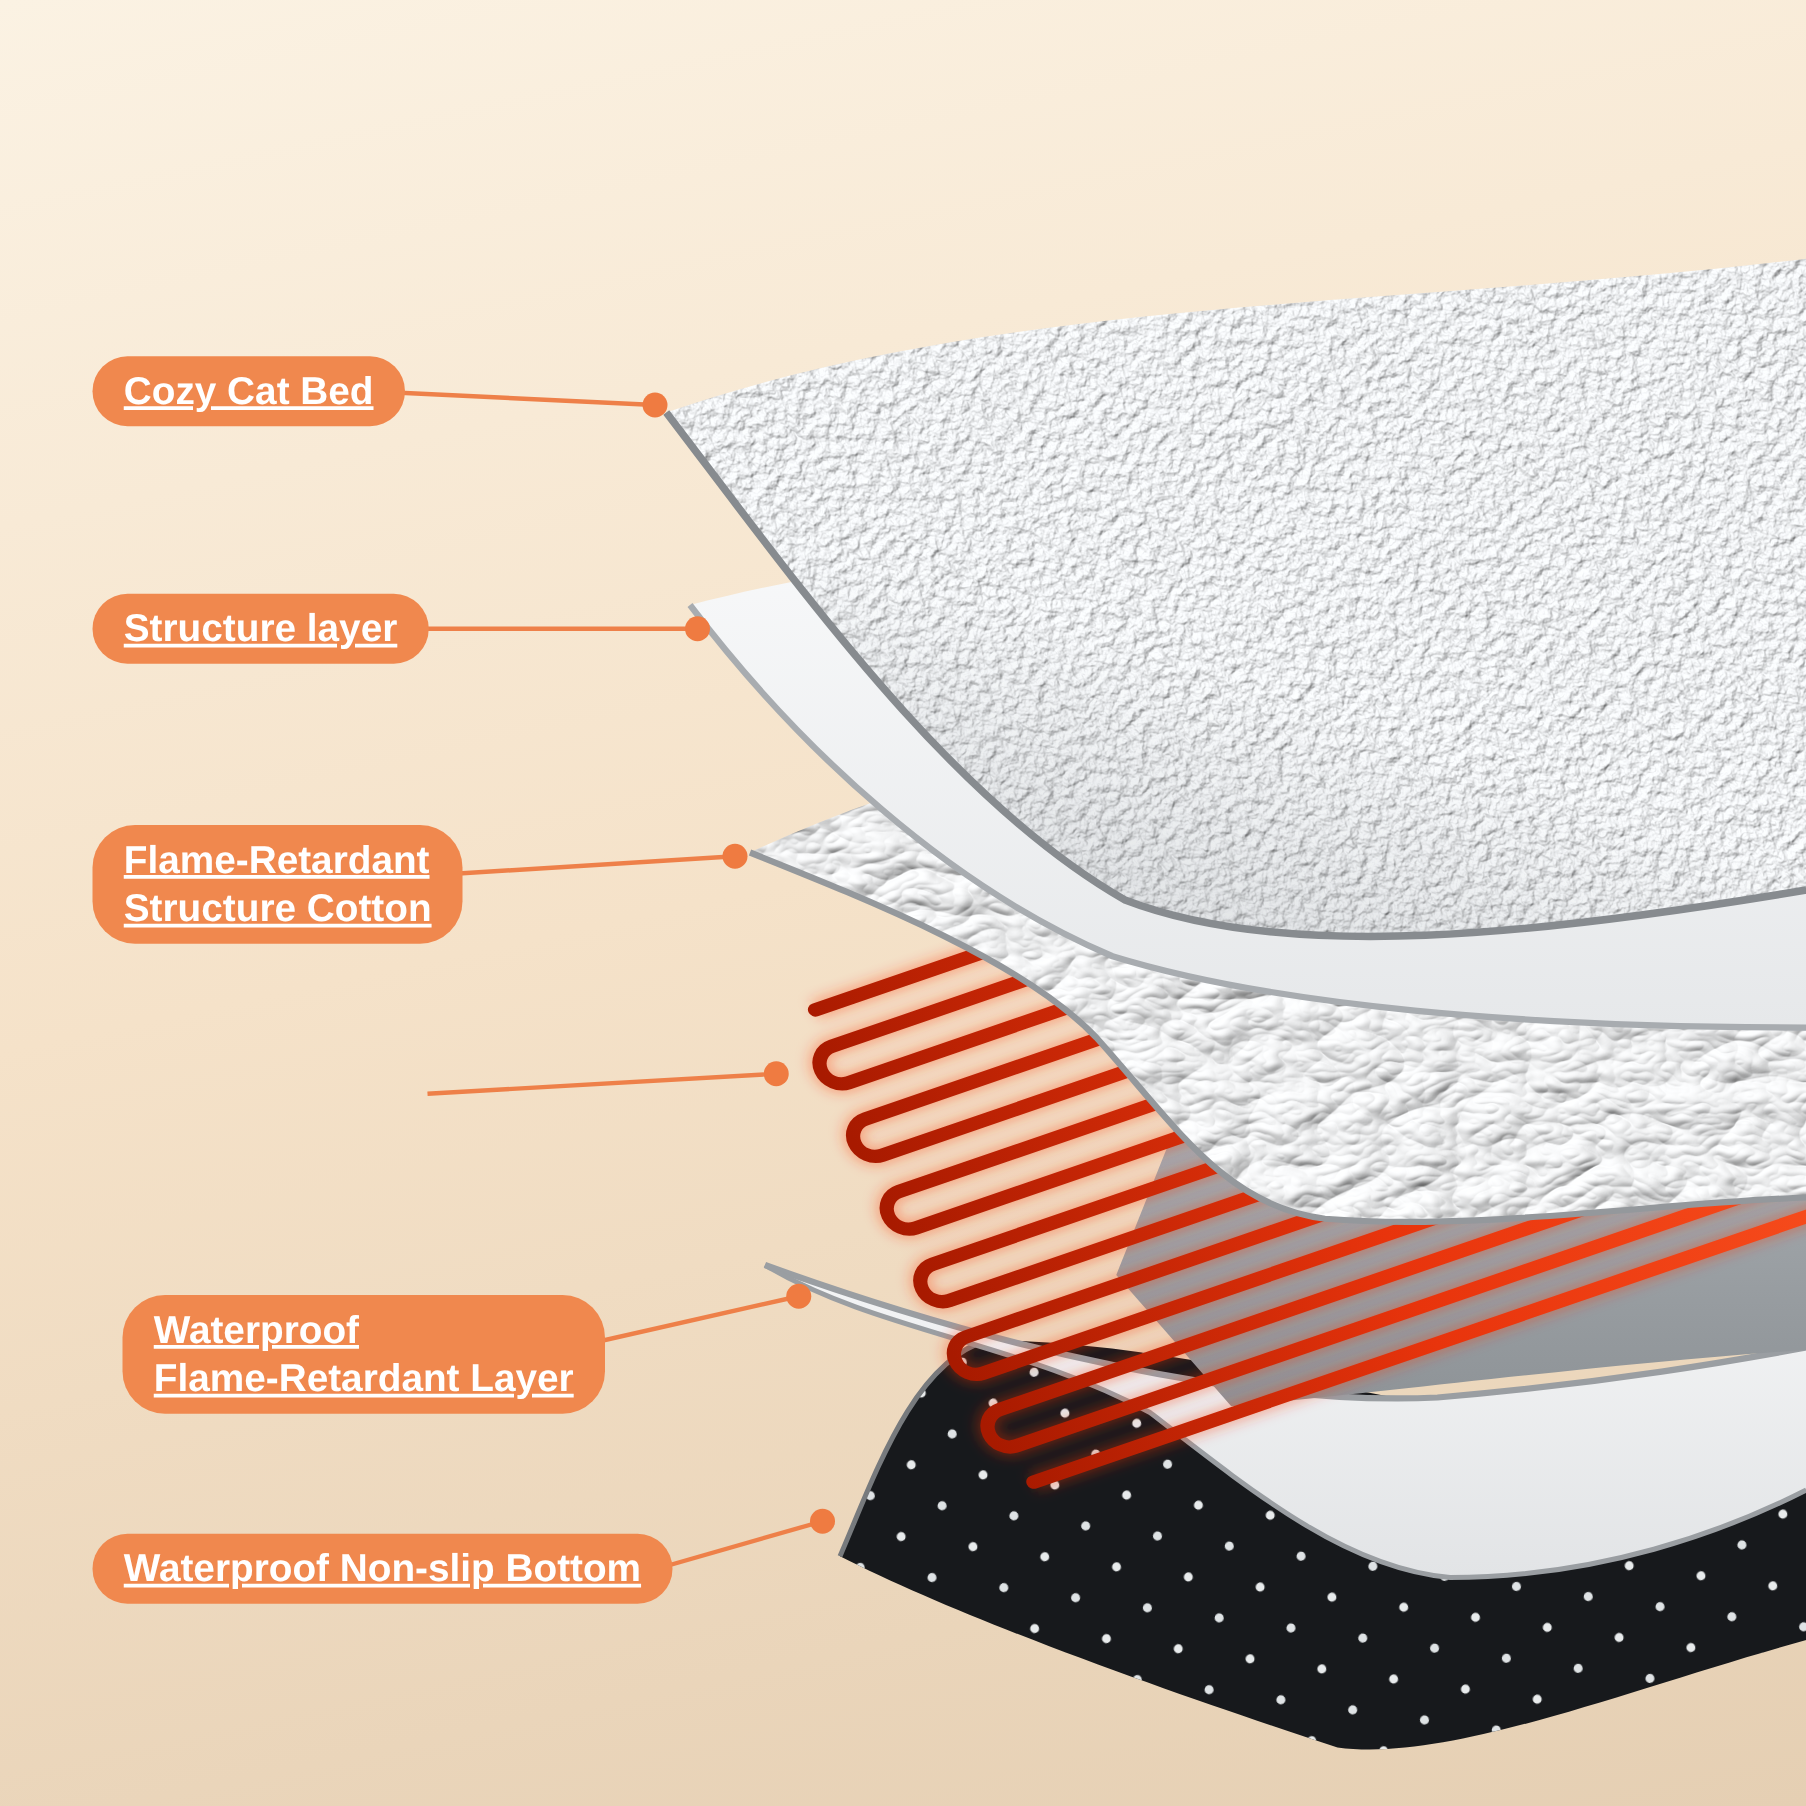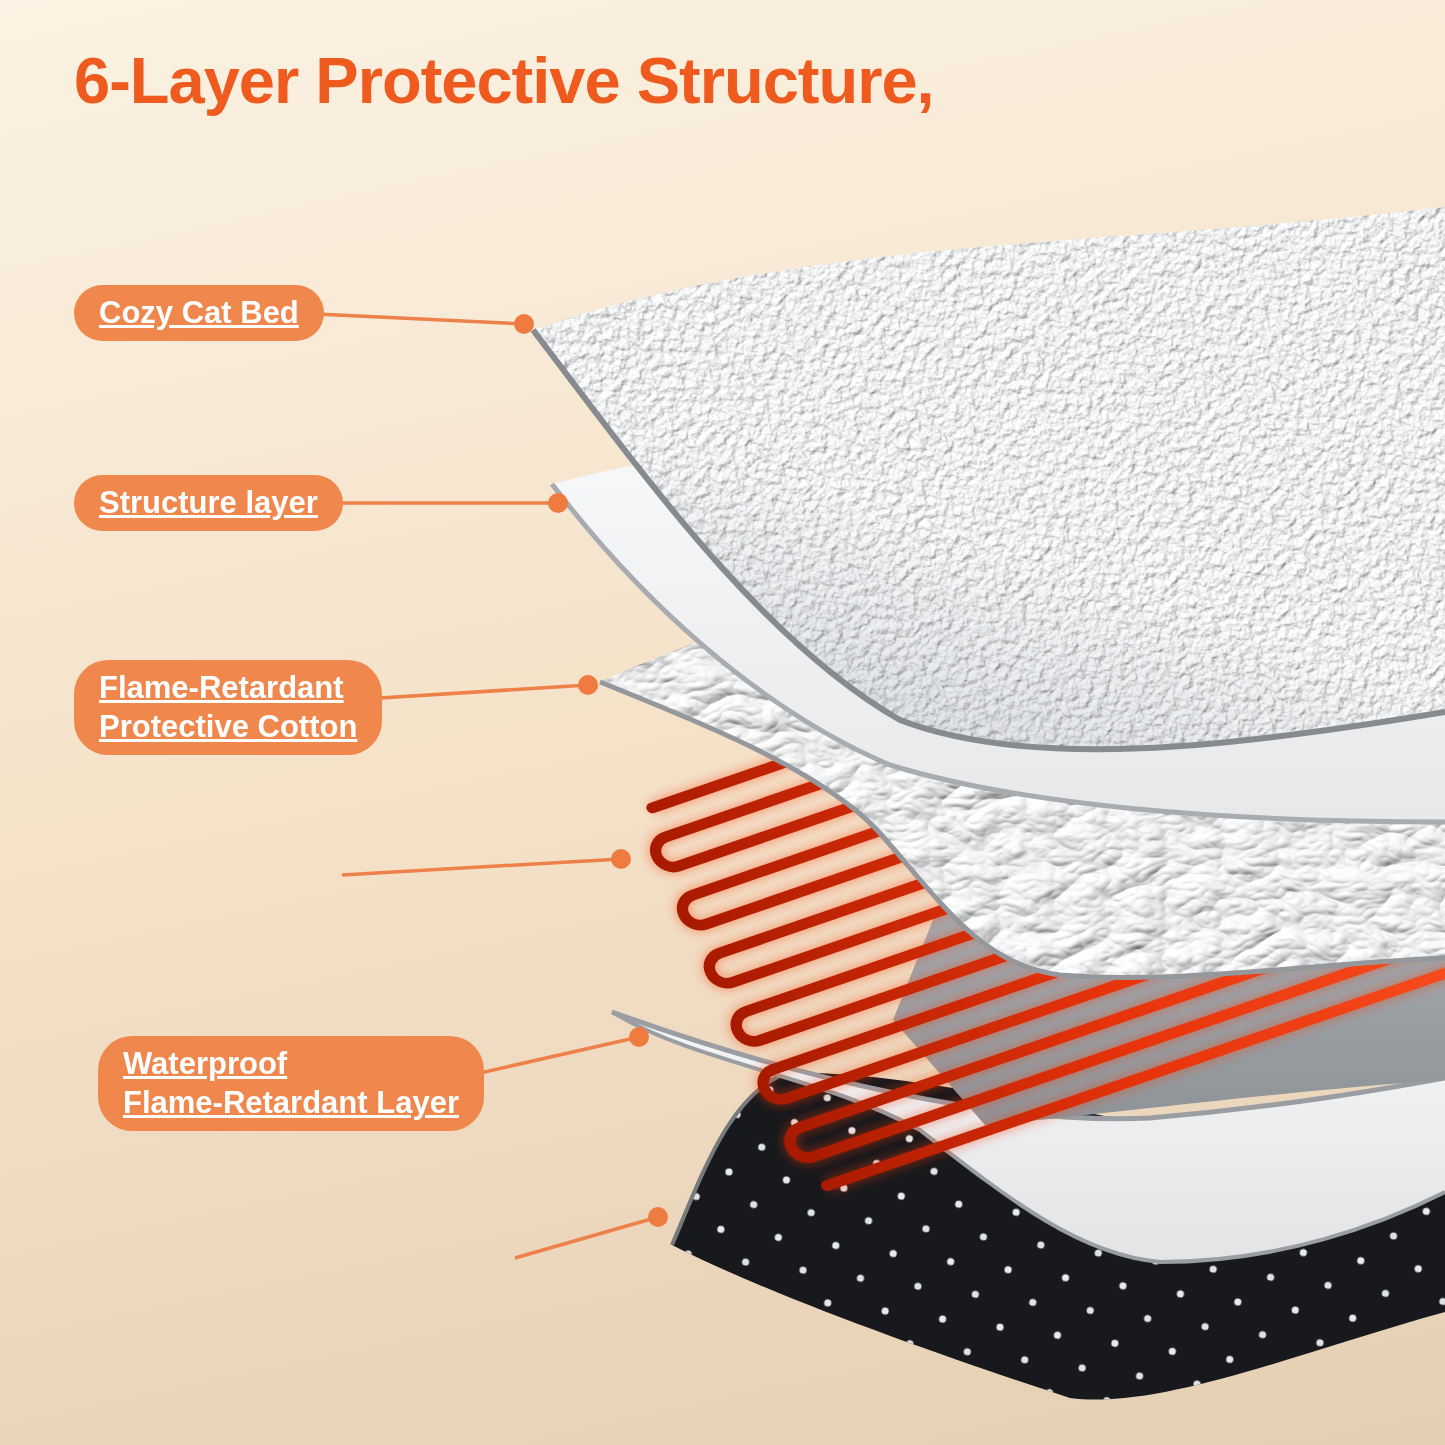--- a/index.html
+++ b/index.html
@@ -155,23 +155,23 @@
       <circle cx="524" cy="324" r="10"></circle>
       <circle cx="558" cy="503" r="10"></circle>
       <circle cx="588" cy="685" r="10"></circle>
       <circle cx="621" cy="859" r="10"></circle>
       <circle cx="639" cy="1037" r="10"></circle>
       <circle cx="658" cy="1217" r="10"></circle>
     </g>
   </svg>
 
   <div class="title">
-    <div>6-Layer Protective Structure,</div>
   </div>
 
   <div class="pill p1">Cozy Cat Bed</div>
   <div class="pill p2">Structure layer</div>
   <div class="pill p3">Flame-Retardant
-Protective Cotton</div>
+Structure Cotton</div>
   <div class="pill p5">Waterproof
 Flame-Retardant Layer</div>
+  <div class="pill p6">Waterproof Non-slip Bottom</div>
 
 </div>
 
 </body></html>

